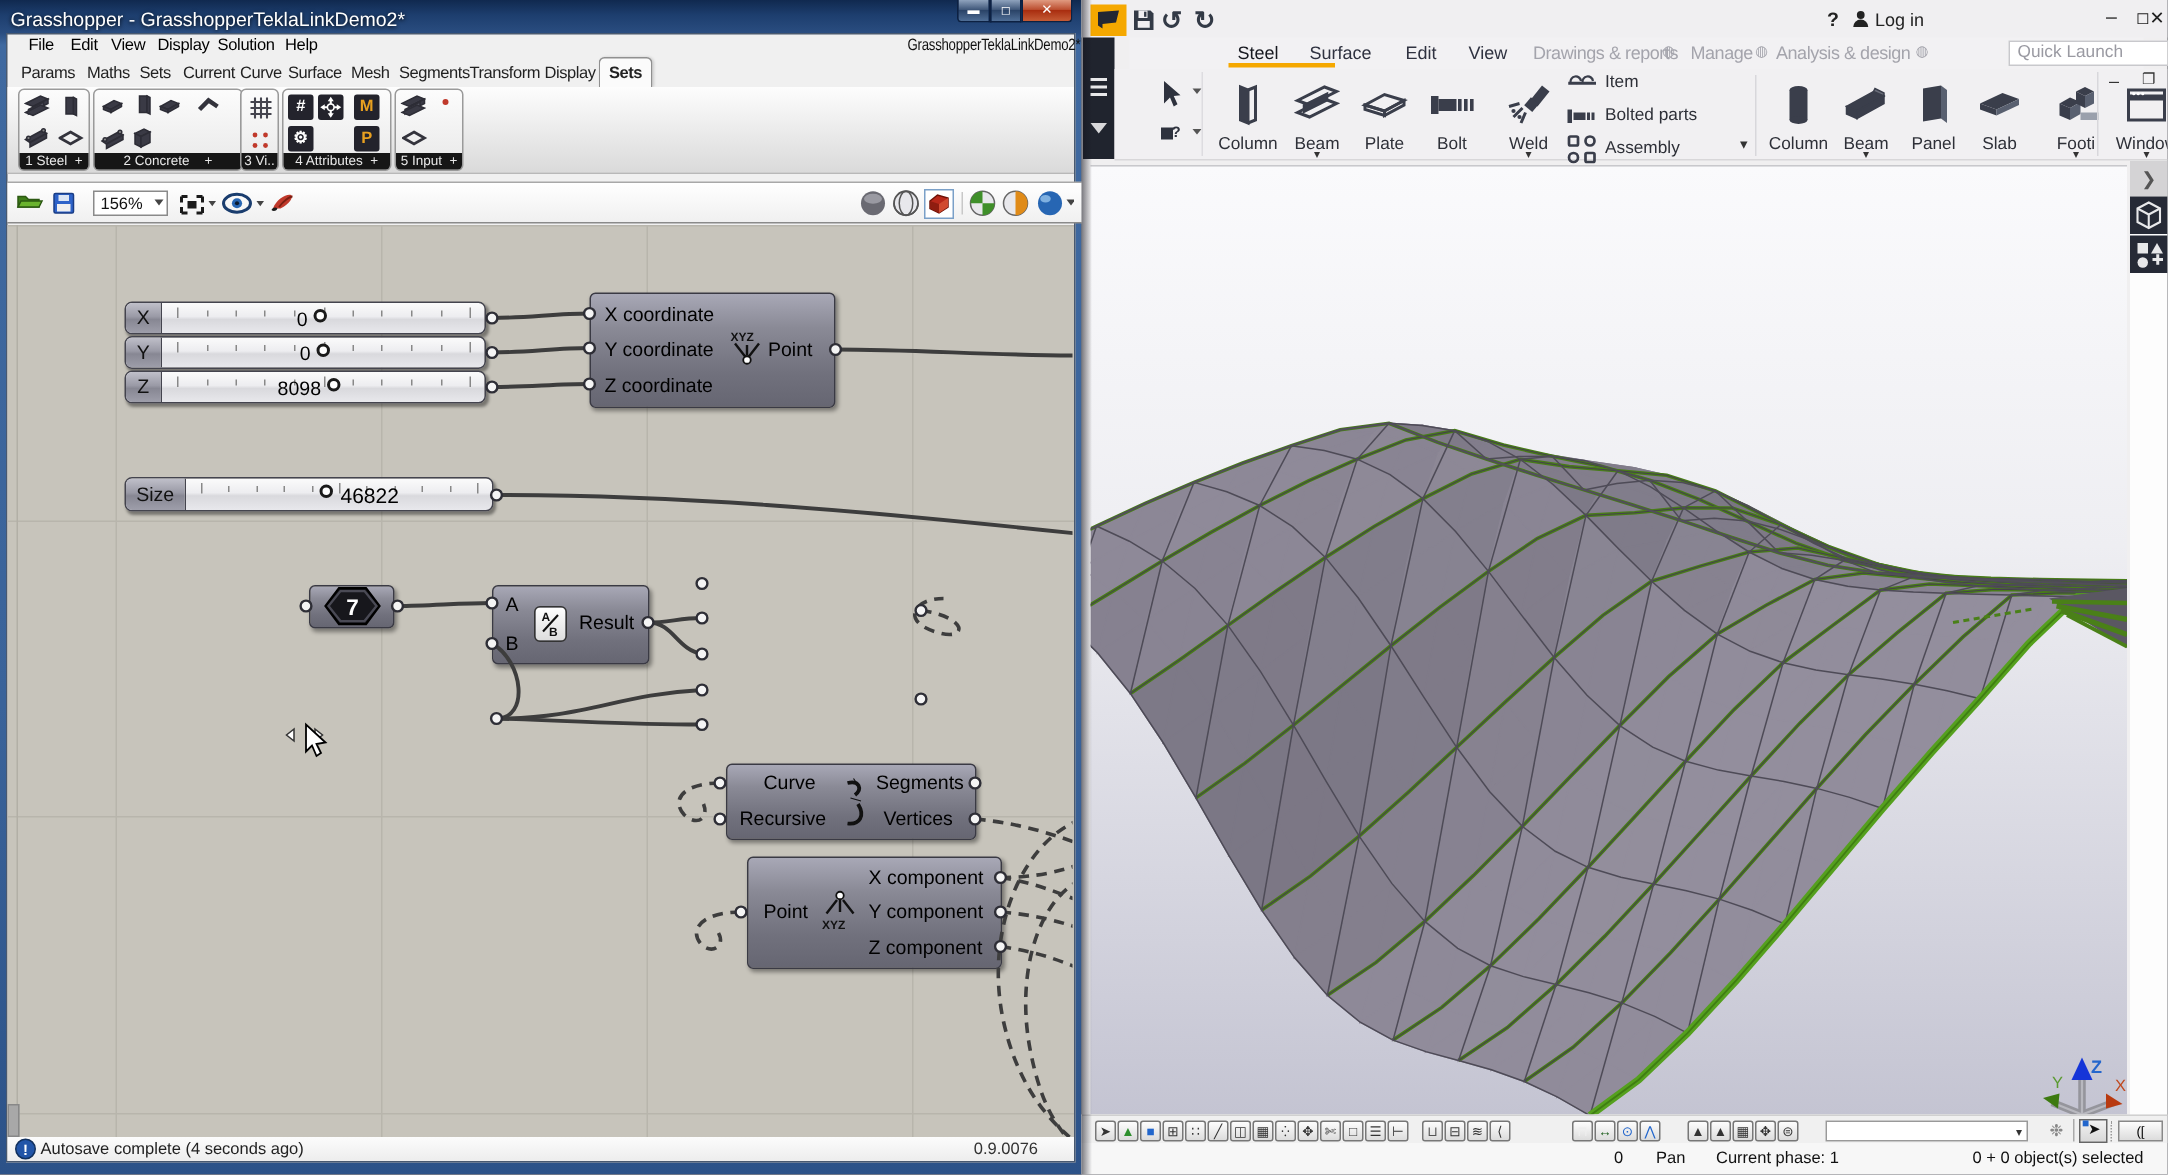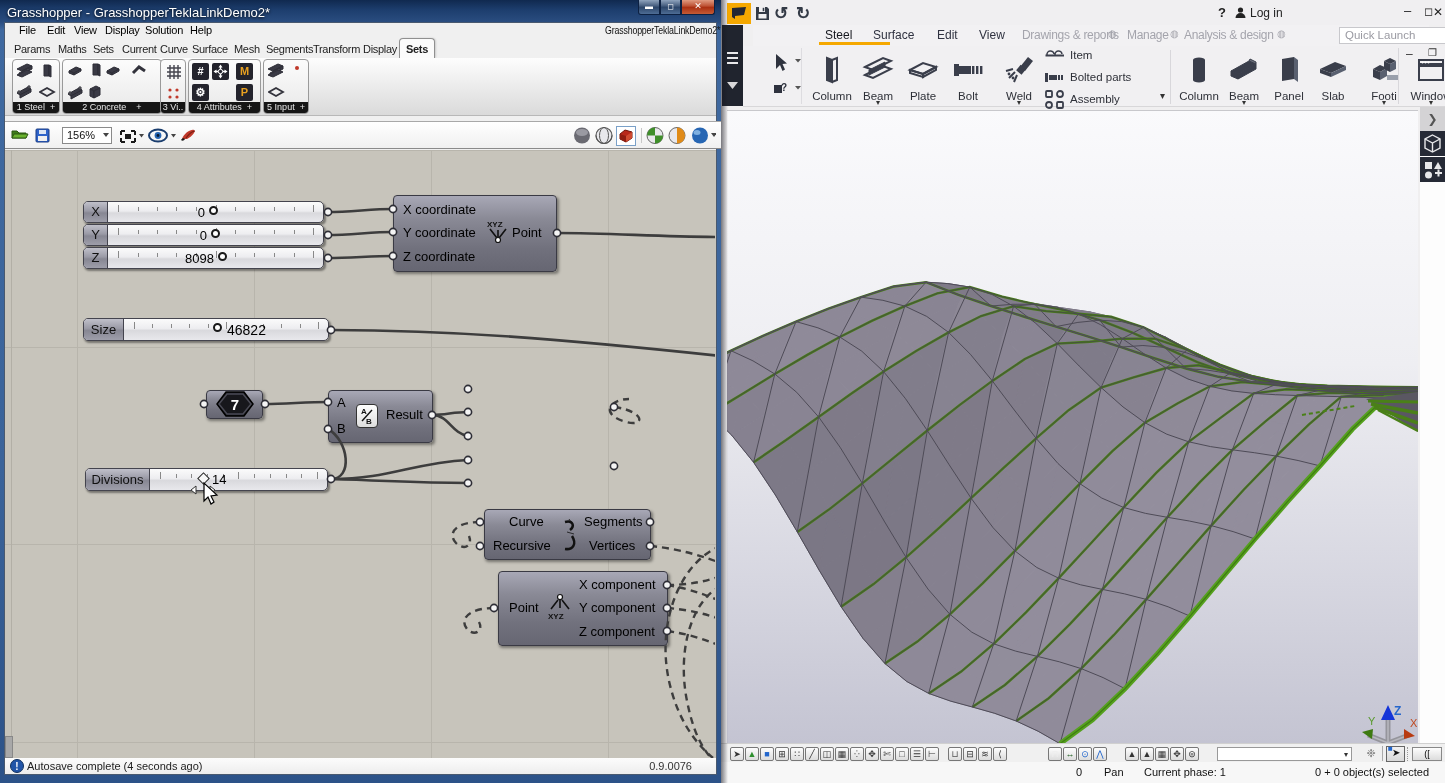--- a/index.html
+++ b/index.html
@@ -349,36 +349,20 @@
           <div style="position:absolute;left:105px;top:5px;width:1px;height:4px;background:#888"></div>
           <div style="position:absolute;left:124px;top:5px;width:1px;height:4px;background:#888"></div>
           <div style="position:absolute;left:142px;top:3px;width:1px;height:7px;background:#888"></div>
           <div style="position:absolute;left:160px;top:5px;width:1px;height:4px;background:#888"></div>
           <div style="position:absolute;left:179px;top:5px;width:1px;height:4px;background:#888"></div>
           <div style="position:absolute;left:197px;top:5px;width:1px;height:4px;background:#888"></div>
           <div style="position:absolute;left:216px;top:5px;width:1px;height:4px;background:#888"></div>
           <div style="position:absolute;left:234px;top:3px;width:1px;height:7px;background:#888"></div>
           <div style="position:absolute;left:129px;top:4px;width:9px;height:9px;background:#fff;border:2px solid #1a1a1a;border-radius:50%"></div>
           <div style="position:absolute;left:143px;top:3px;font-size:14px;color:#000">46822</div>
-        </div>
-<div class="slider" style="left:80px;top:318px;width:243px;height:23px">
-      <div class="lab" style="width:64px;line-height:21px">Divisions</div>
-          <div style="position:absolute;left:74px;top:3px;width:1px;height:7px;background:#888"></div>
-          <div style="position:absolute;left:90px;top:5px;width:1px;height:4px;background:#888"></div>
-          <div style="position:absolute;left:105px;top:5px;width:1px;height:4px;background:#888"></div>
-          <div style="position:absolute;left:121px;top:5px;width:1px;height:4px;background:#888"></div>
-          <div style="position:absolute;left:137px;top:5px;width:1px;height:4px;background:#888"></div>
-          <div style="position:absolute;left:152px;top:3px;width:1px;height:7px;background:#888"></div>
-          <div style="position:absolute;left:168px;top:5px;width:1px;height:4px;background:#888"></div>
-          <div style="position:absolute;left:184px;top:5px;width:1px;height:4px;background:#888"></div>
-          <div style="position:absolute;left:200px;top:5px;width:1px;height:4px;background:#888"></div>
-          <div style="position:absolute;left:215px;top:5px;width:1px;height:4px;background:#888"></div>
-          <div style="position:absolute;left:231px;top:3px;width:1px;height:7px;background:#888"></div>
-          <div style="position:absolute;left:113px;top:5px;width:9px;height:9px;background:#f8f8f8;border:1.5px solid #222;transform:rotate(45deg)"></div>
-          <div style="position:absolute;left:126px;top:3px;font-size:13px;color:#000">14</div>
         </div>
 <div class="comp dark" style="left:388px;top:45px;width:164px;height:77px">
  <div class="ctext" style="left:9px;top:6px">X coordinate</div>
  <div class="ctext" style="left:9px;top:29px">Y coordinate</div>
  <div class="ctext" style="left:9px;top:53px">Z coordinate</div>
  <div class="ctext" style="left:118px;top:29px">Point</div>
  <svg style="position:absolute;left:92px;top:22px" width="24" height="30">
    <text x="1" y="9" font-size="8" font-weight="bold" fill="#111">XYZ</text>
    <path d="M4,11 L11,20 M20,11 L13,20 M12,12 L12,19" stroke="#111" stroke-width="1.6" fill="none"></path>
    <circle cx="12" cy="22" r="2.5" fill="#fff" stroke="#111" stroke-width="1.2"></circle>

